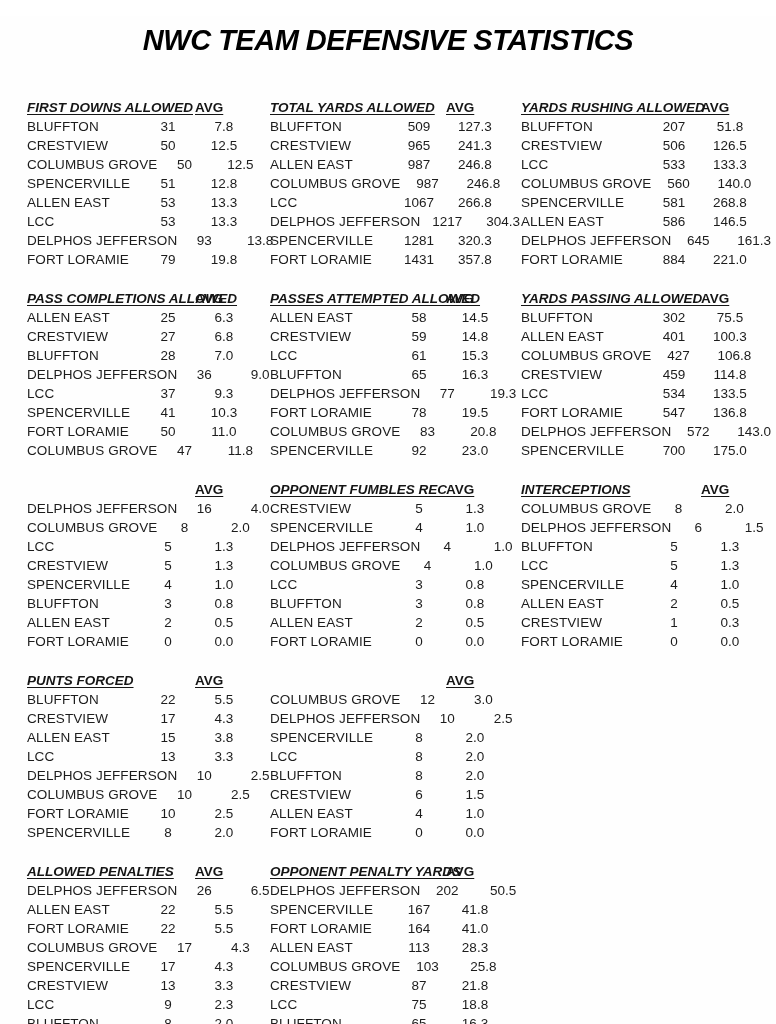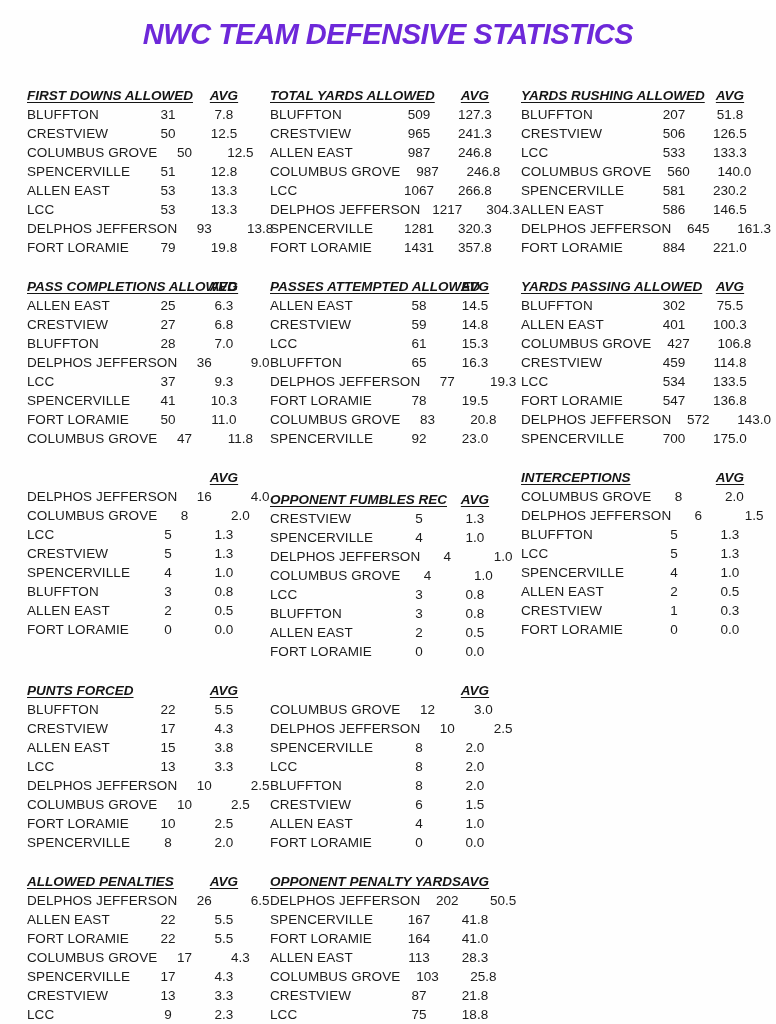--- a/index.html
+++ b/index.html
@@ -12,29 +12,29 @@
     font-family: "Liberation Sans", sans-serif;
     color: #1c1c1c;
   }
   .page {
     width: 776px;
     height: 1024px;
     background: #fefefe;
     box-sizing: border-box;
   }
   .title {
-    margin: 10px;
+    margin: 16px;
     padding-top: 8px;
     height: 52px;
     text-align: center;
     font-size: 29px;
     font-style: italic;
     font-weight: 600;
     letter-spacing: -0.5px;
-    color: #6d28d9;
+    color: #000000;
   }
   .grid {
     display: grid;
     grid-template-columns: 226px 234px 238px;
     column-gap: 17px;
     row-gap: 20px;
     padding: 6px 8px 0 27px;
     box-sizing: border-box;
   }
   .stat-section { grid-row: auto; }
@@ -50,24 +50,22 @@
     font-size: 13.5px;
     font-weight: bold;
     font-style: italic;
     text-decoration: underline;
     text-underline-offset: 2px;
     white-space: nowrap;
     color: #151515;
   }
   .sec-avg {
     grid-column: 3;
-    text-align: center;
     font-size: 13.5px;
     font-weight: bold;
-    font-style: italic;
     text-decoration: underline;
     text-underline-offset: 2px;
     color: #151515;
   }
   .team {
     font-size: 13.5px;
     letter-spacing: 0.1px;
     white-space: nowrap;
   }
   .val, .avg {
@@ -218,21 +216,21 @@
 
   <div class="stat-row">
     <span class="team">COLUMBUS GROVE</span>
     <span class="val">560</span>
     <span class="avg">140.0</span>
   </div>
 
   <div class="stat-row">
     <span class="team">SPENCERVILLE</span>
     <span class="val">581</span>
-    <span class="avg">230.2</span>
+    <span class="avg">268.8</span>
   </div>
 
   <div class="stat-row">
     <span class="team">ALLEN EAST</span>
     <span class="val">586</span>
     <span class="avg">146.5</span>
   </div>
 
   <div class="stat-row">
     <span class="team">DELPHOS JEFFERSON</span>
@@ -459,21 +457,21 @@
     <span class="avg">0.5</span>
   </div>
 
   <div class="stat-row">
     <span class="team">FORT LORAMIE</span>
     <span class="val">0</span>
     <span class="avg">0.0</span>
   </div>
 </section>
 
-  <section class="stat-section" style="grid-column: 2; margin-top: 22px;">
+  <section class="stat-section" style="grid-column: 2;">
     <div class="sec-header">
       <span class="sec-title">OPPONENT FUMBLES REC</span>
       <span class="sec-avg">AVG</span>
     </div>
 
   <div class="stat-row">
     <span class="team">CRESTVIEW</span>
     <span class="val">5</span>
     <span class="avg">1.3</span>
   </div>

